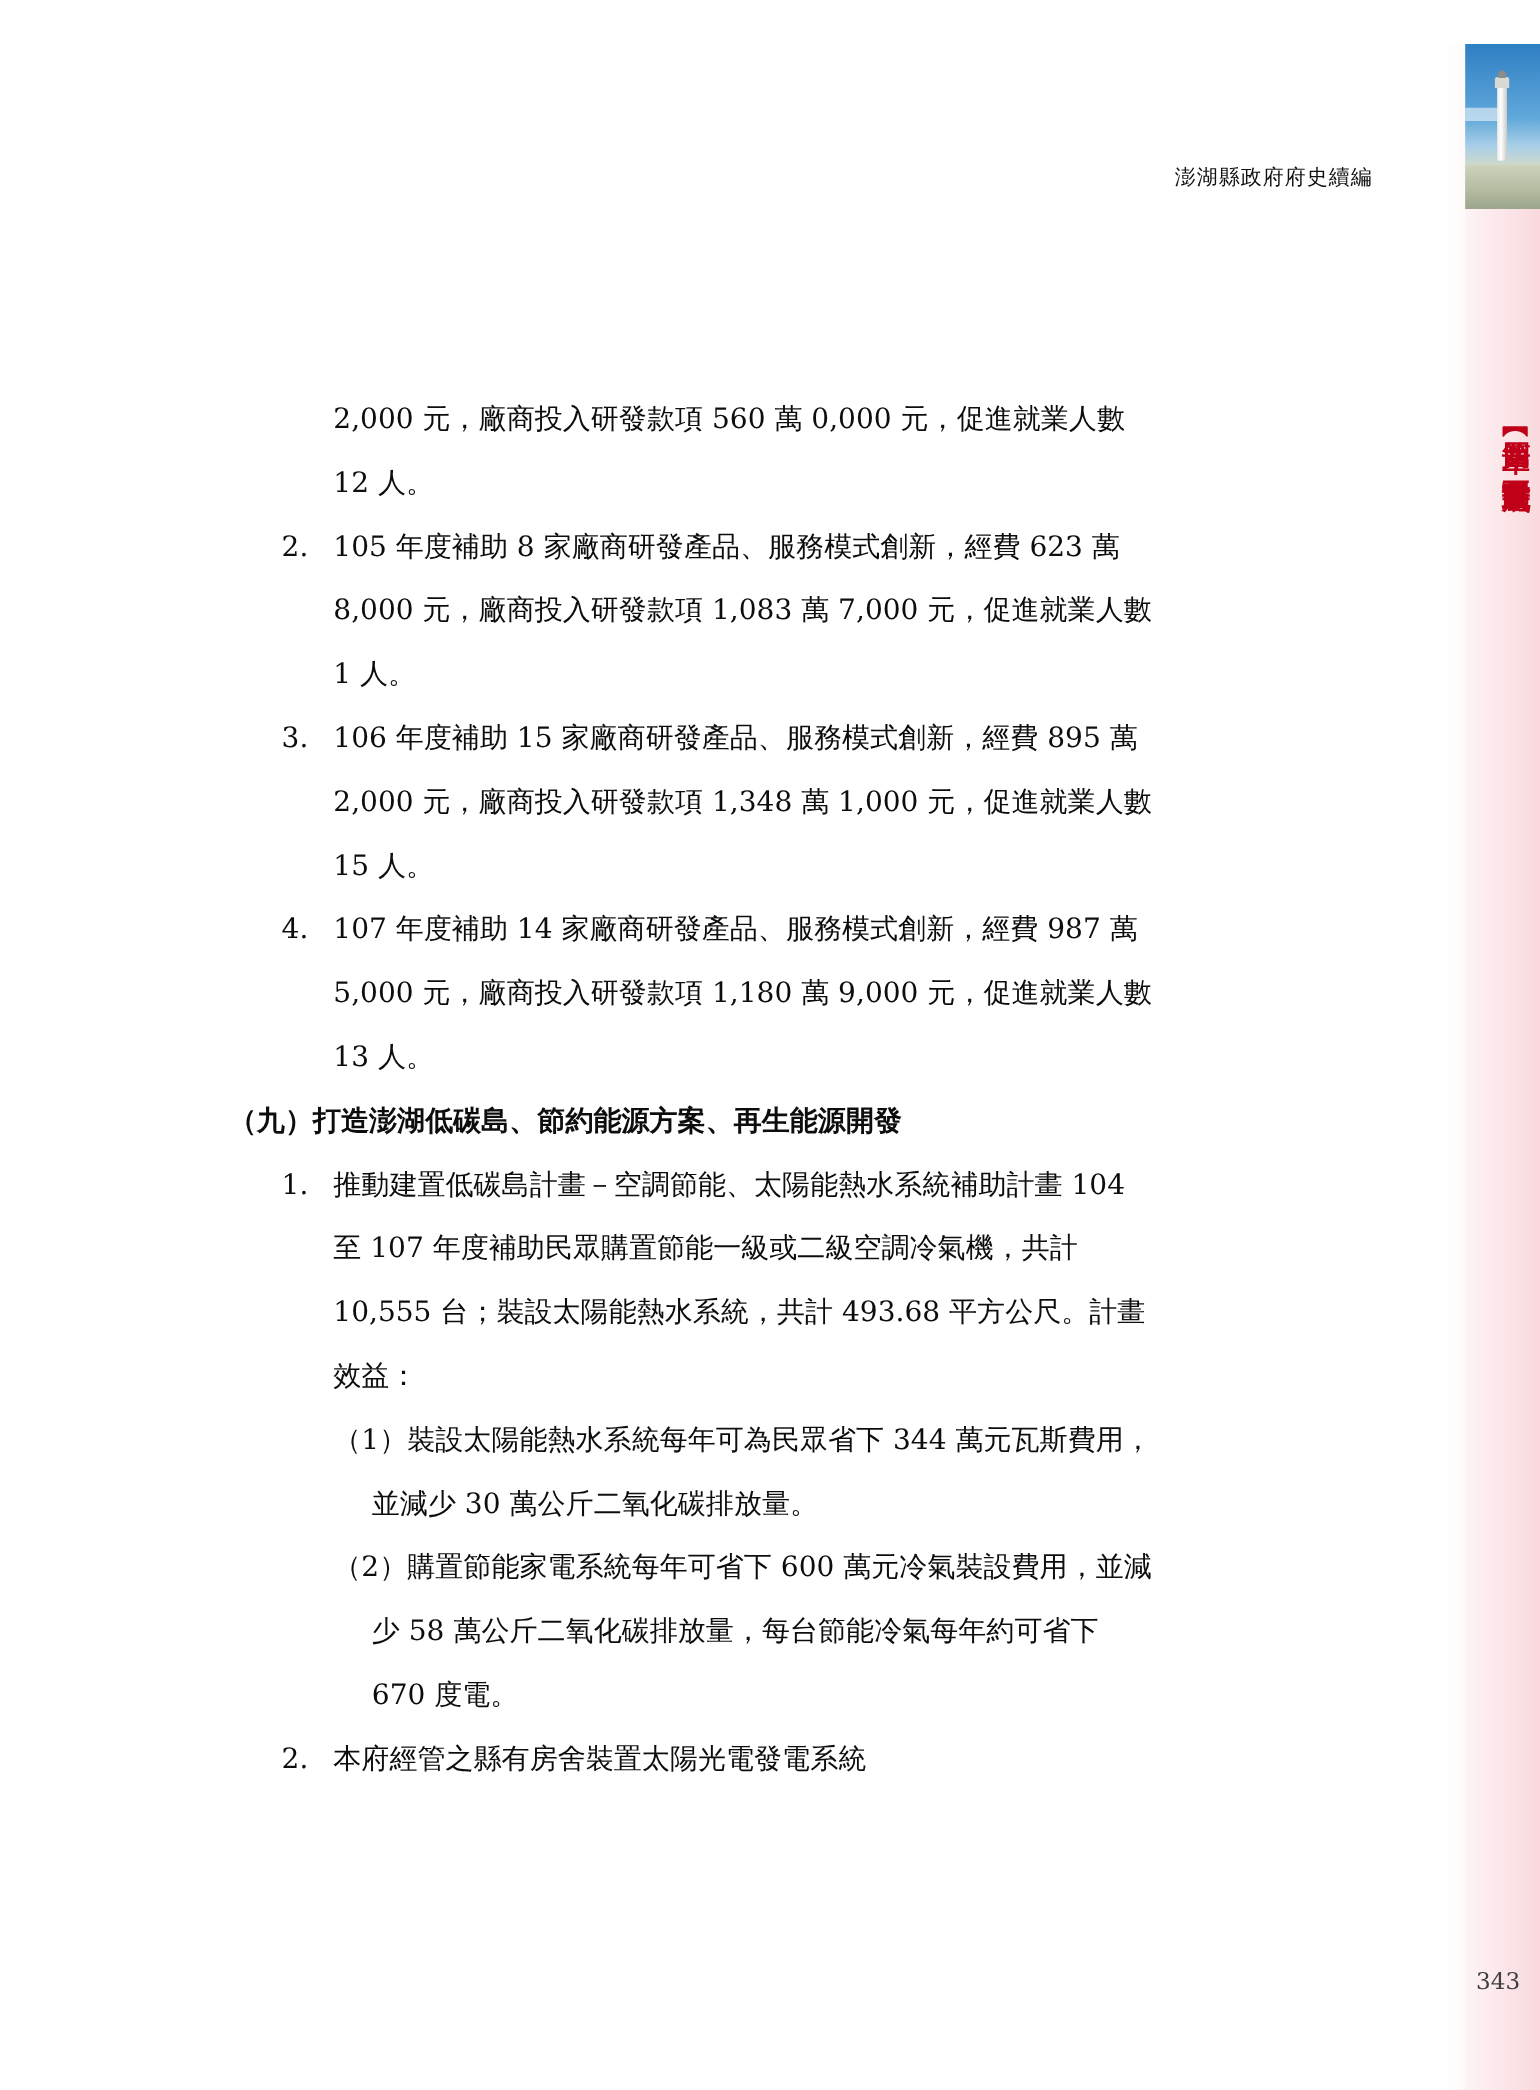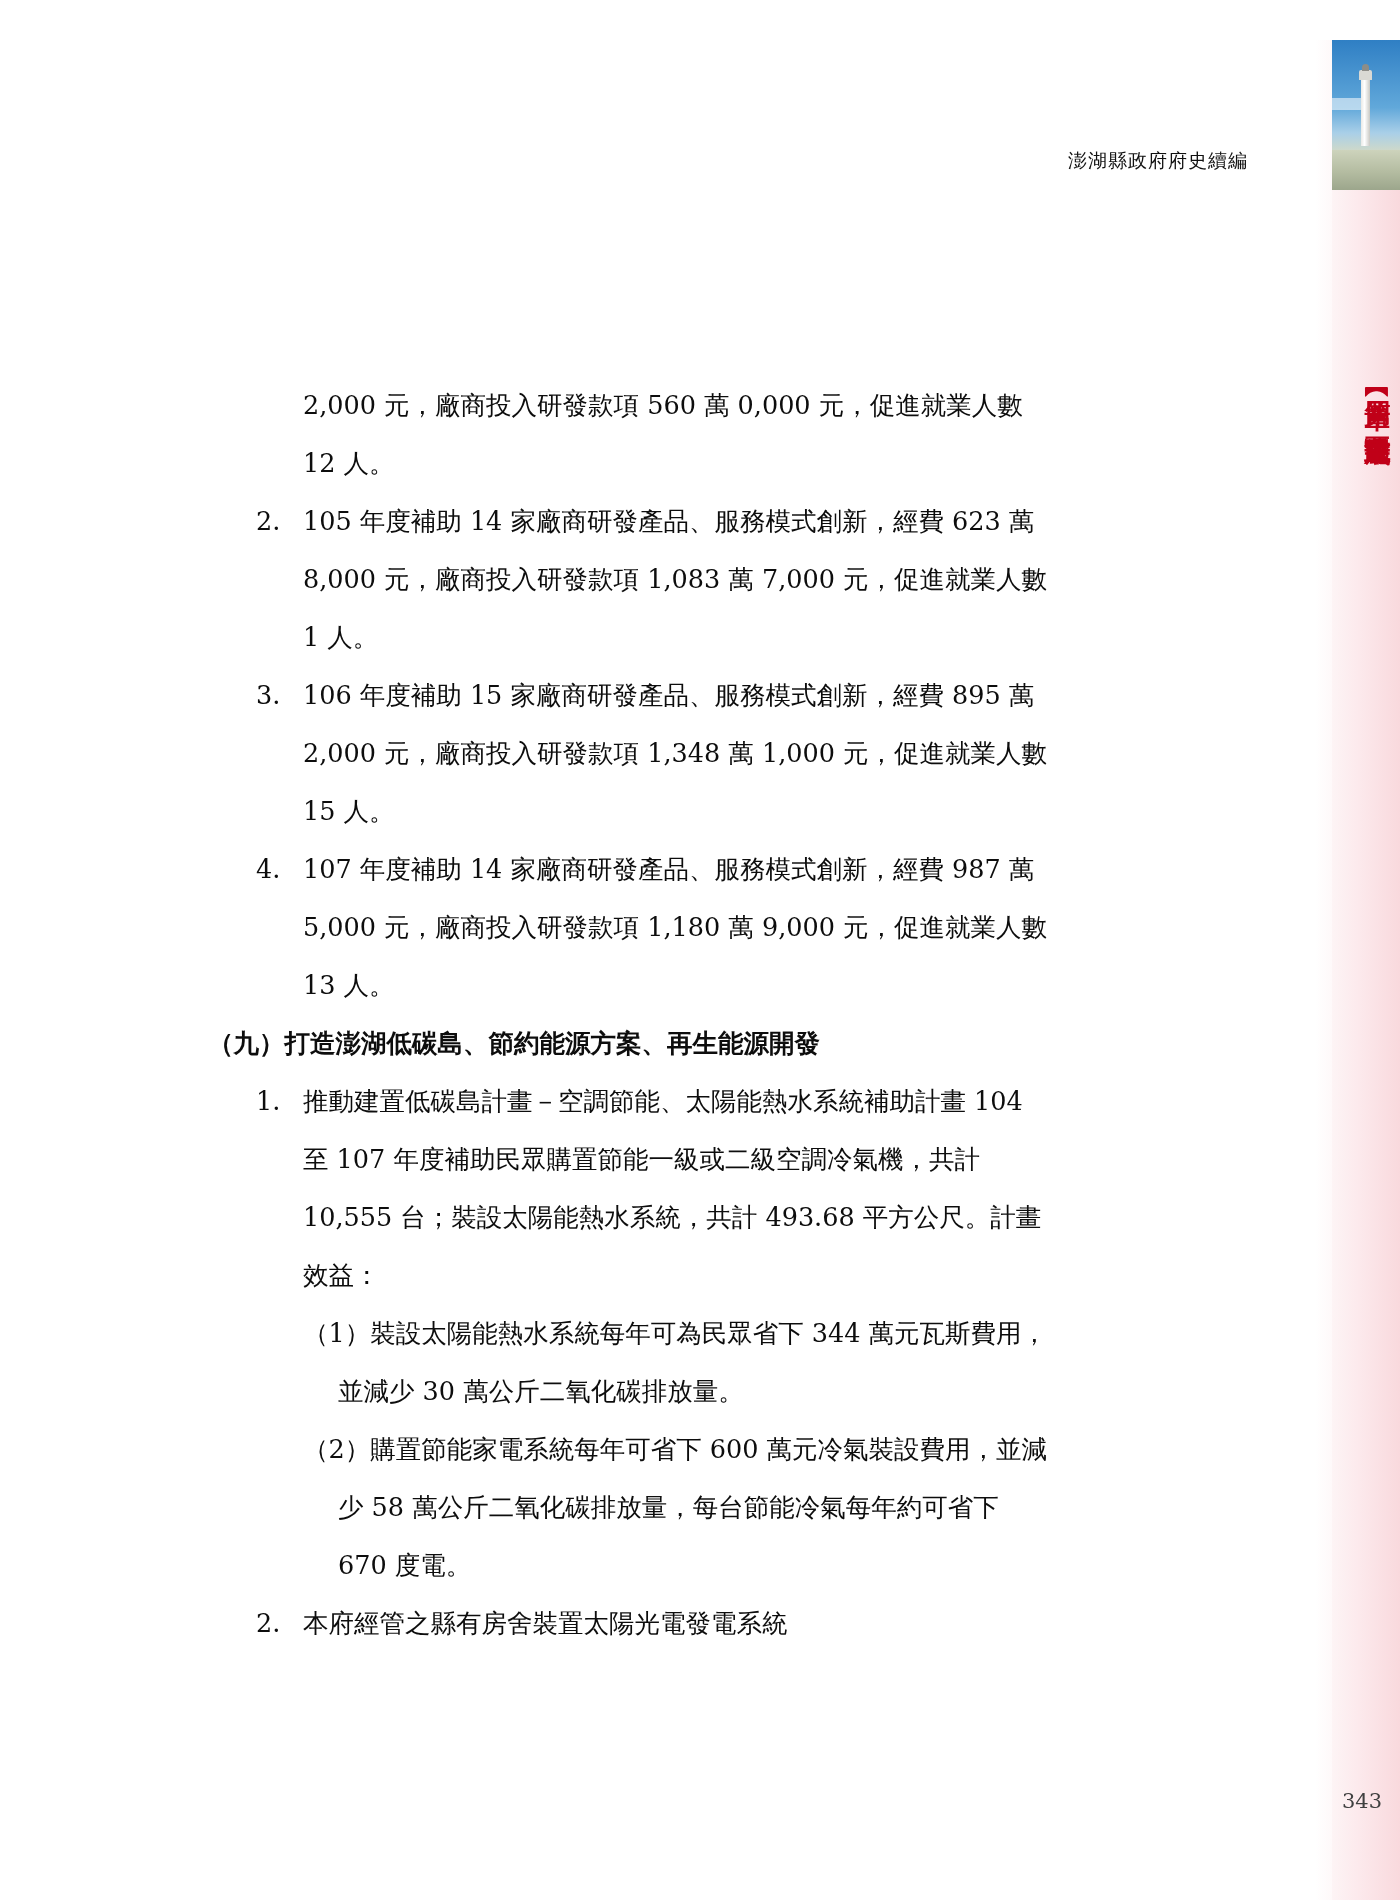--- a/index.html
+++ b/index.html
@@ -116,21 +116,21 @@
     font-size: 19px;
     color: #111;
     letter-spacing: 1px;
     font-family: "DejaVu Serif", "Liberation Serif", serif;
   }
 
   
   .content {
     position: absolute;
     left: 208px;
-    top: 336px;
+    top: 312px;
     width: 1035px;
     font-size: 25.5px;
     line-height: 58px;
     color: #0d0d0d;
     font-family: "DejaVu Serif", "Liberation Serif", serif;
   }
   .content p {
     margin: 0;
     white-space: nowrap;
   }
@@ -177,21 +177,21 @@
     <div class="tower-cap"></div>
   </div>
 
   <div class="chapter-tab">【第四章 重要施政成果】</div>
 
   <div class="running-head">澎湖縣政府府史續編</div>
 
   <div class="content">
       <p class="lvl-cont"><span>2,000 元，廠商投入研發款項 560 萬 0,000 元，促進就業人數</span></p>
       <p class="lvl-cont"><span>12 人。</span></p>
-      <p class="lvl-num"><span class="num-label">2.</span><span>105 年度補助 14 家廠商研發產品、服務模式創新，經費 623 萬</span></p>
+      <p class="lvl-num"><span class="num-label">2.</span><span>105 年度補助 8 家廠商研發產品、服務模式創新，經費 623 萬</span></p>
       <p class="lvl-cont"><span>8,000 元，廠商投入研發款項 1,083 萬 7,000 元，促進就業人數</span></p>
       <p class="lvl-cont"><span>1 人。</span></p>
       <p class="lvl-num"><span class="num-label">3.</span><span>106 年度補助 15 家廠商研發產品、服務模式創新，經費 895 萬</span></p>
       <p class="lvl-cont"><span>2,000 元，廠商投入研發款項 1,348 萬 1,000 元，促進就業人數</span></p>
       <p class="lvl-cont"><span>15 人。</span></p>
       <p class="lvl-num"><span class="num-label">4.</span><span>107 年度補助 14 家廠商研發產品、服務模式創新，經費 987 萬</span></p>
       <p class="lvl-cont"><span>5,000 元，廠商投入研發款項 1,180 萬 9,000 元，促進就業人數</span></p>
       <p class="lvl-cont"><span>13 人。</span></p>
       <p class="lvl-head"><span>（九）打造澎湖低碳島、節約能源方案、再生能源開發</span></p>
       <p class="lvl-1"><span class="num-label">1.</span><span>推動建置低碳島計畫－空調節能、太陽能熱水系統補助計畫 104</span></p>

